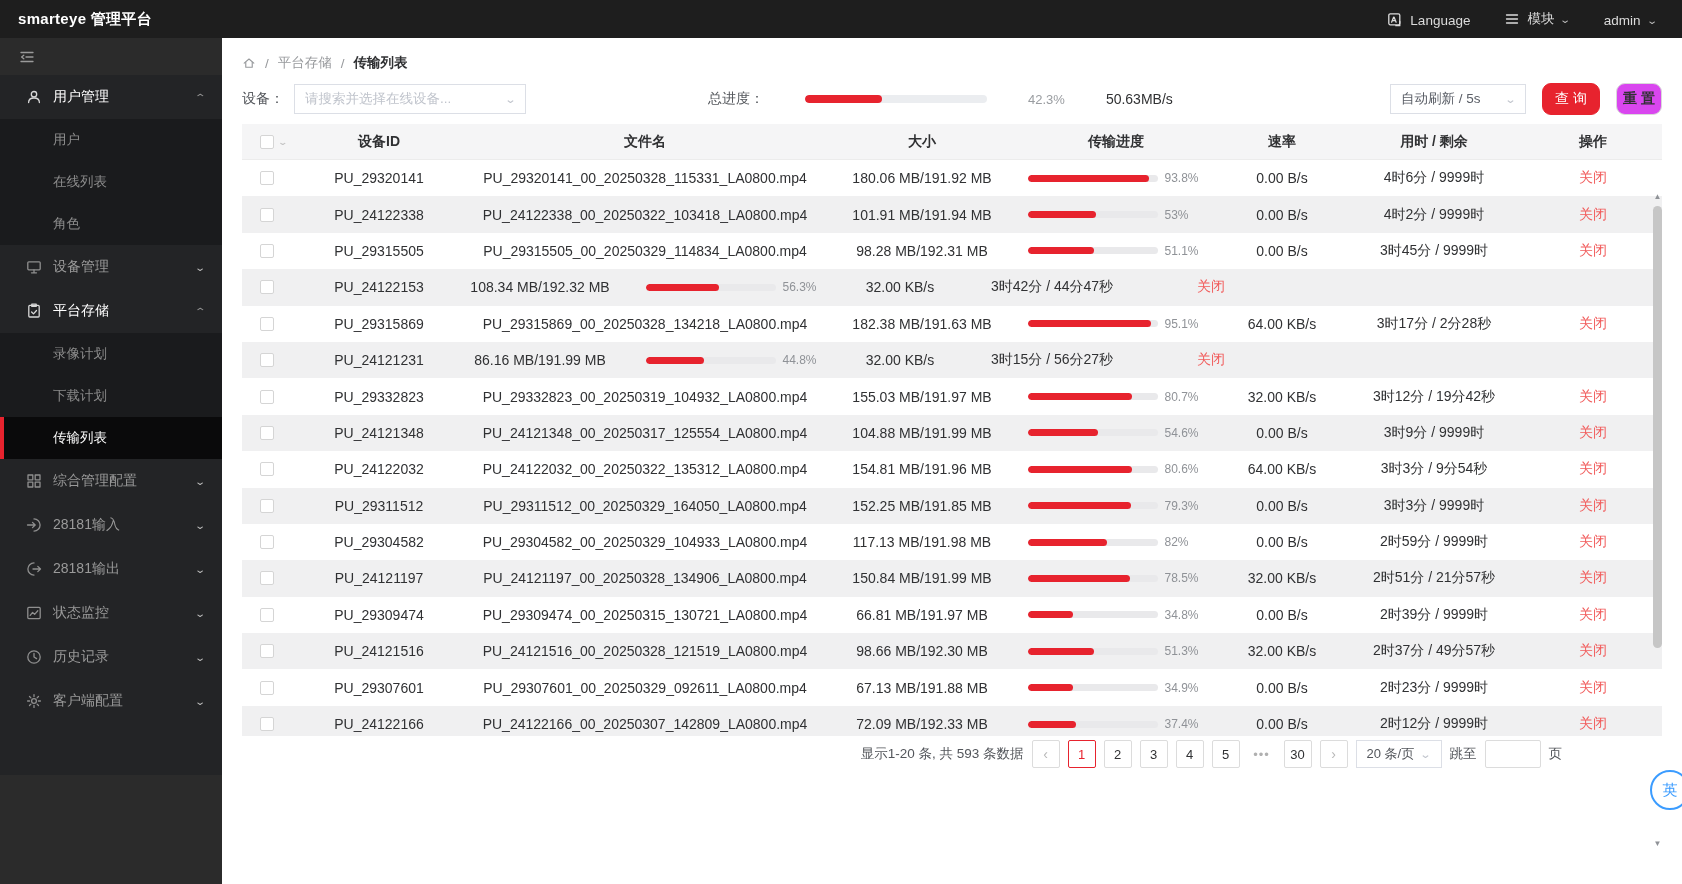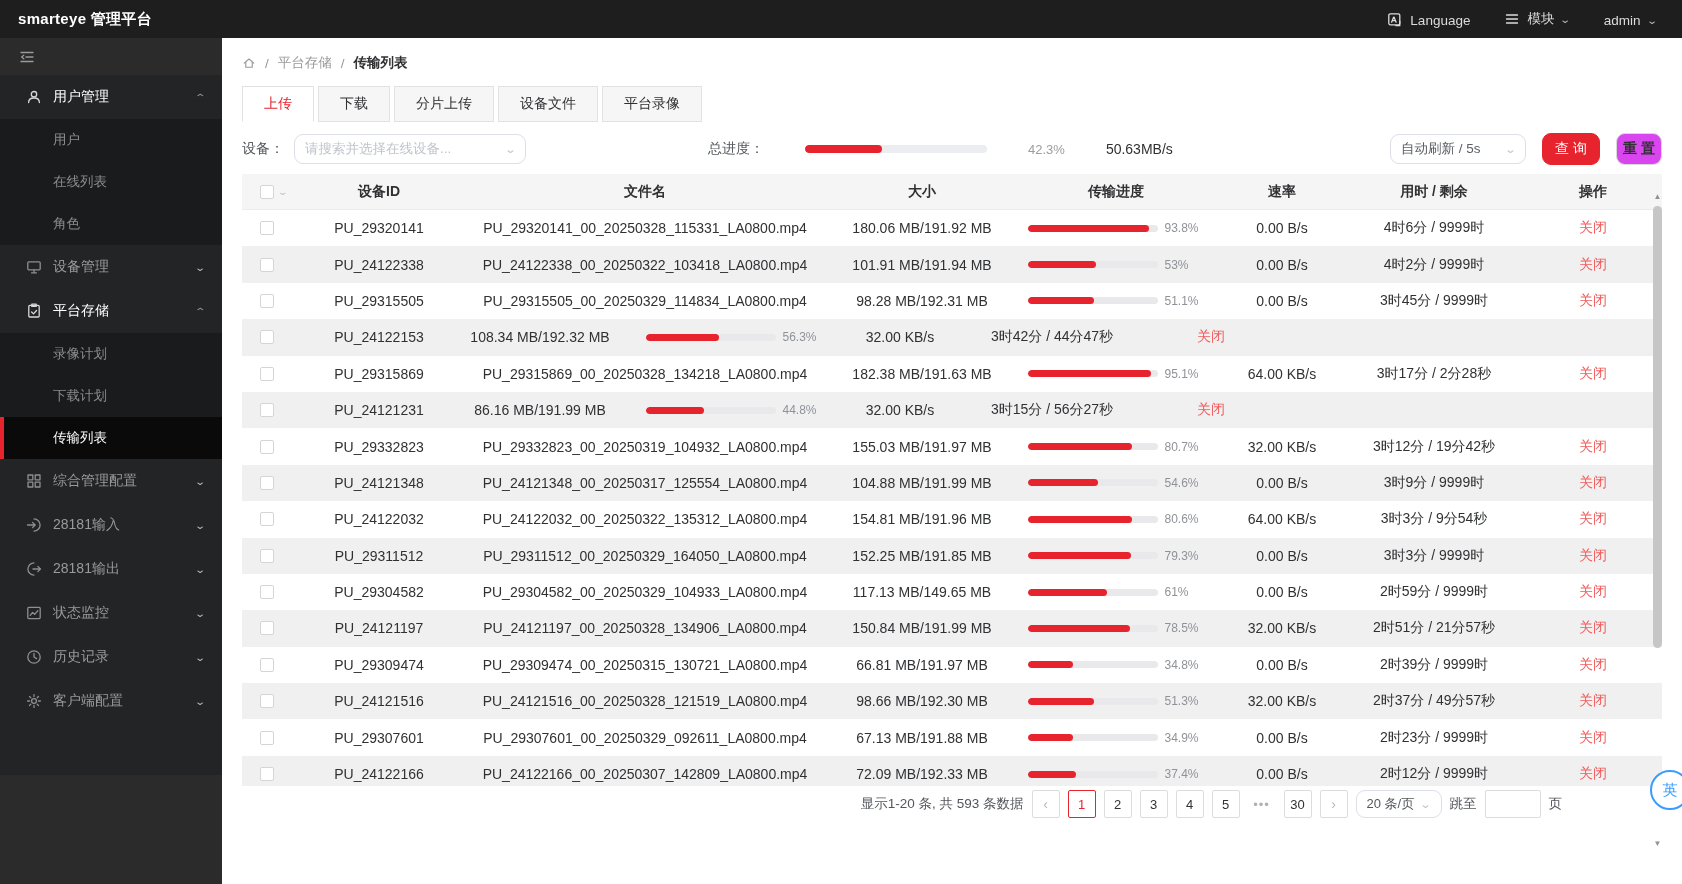--- a/index.html
+++ b/index.html
@@ -46,21 +46,21 @@
 
   
   .tabs { display:flex; gap:4px; margin-top:14px; }
   .tab { height:36px; padding:0 21px; display:flex; align-items:center; font-size:14px;
     background:#f6f6f6; border:1px solid #e2e2e2; color:#303133; cursor:pointer; }
   .tab.active { background:#fff; color:#e7232e; border-bottom-color:#fff; }
 
   
   .filter-row { display:flex; align-items:center; margin-top:11px; height:32px; }
   .f-label { color:#53565b; margin-right:10px; }
-  .select-box { width:232px; height:30px; border:1px solid #dcdfe6; border-radius:9px;
+  .select-box { width:232px; height:30px; border:1px solid #dcdfe6; border-radius:0;
     display:flex; align-items:center; padding:0 10px; color:#c0c4cc; font-size:13.5px;
     justify-content:space-between; background:#fff; cursor:pointer; }
   .select-box .sel-chev { color:#c0c4cc; font-size:11px; transform:scaleX(1.3); }
   .tp-group { display:flex; align-items:center; margin-left:182px;gap:33px; }
   .tp-bar { width:182px; height:8px; background:#ebedf0; border-radius:4px; overflow:hidden; margin-left:8px; }
   .tp-fill { display:block; height:100%; background:#e7232e; border-radius:4px; }
   .tp-pct { color:#9a9da1; font-size:13px; margin-left:8px; }
   .tp-speed { color:#303133; margin-left:8px; }
   .right-controls { margin-left:auto; display:flex; align-items:center; gap:16px; }
   .refresh-select { width:136px; color:#5a5e66; font-size:13.5px; }
@@ -275,27 +275,20 @@
       <svg class="ic-sm" viewBox="0 0 16 16">
           <path d="M2.5 8.2L8 3.4l5.5 4.8"></path>
           <path d="M4.3 7.2v5.6h7.4V7.2"></path>
         </svg>
       <span>/</span>
       <span>平台存储</span>
       <span>/</span>
       <span class="crumb-last">传输列表</span>
     </div>
 
-    <div class="tabs">
-      <div class="tab active">上传</div>
-      <div class="tab">下载</div>
-      <div class="tab">分片上传</div>
-      <div class="tab">设备文件</div>
-      <div class="tab">平台录像</div>
-    </div>
 
     <div class="filter-row">
       <span class="f-label">设备：</span>
       <div class="select-box">
         <span>请搜索并选择在线设备...</span>
         <span class="sel-chev">⌄</span>
       </div>
       <div class="tp-group">
         <span class="f-label" style="margin-right:0">总进度：</span>
         <span class="tp-bar">
@@ -496,26 +489,26 @@
     <div class="cell col-rate">0.00 B/s</div>
     <div class="cell col-time">3时3分 / 9999时</div>
     <div class="cell col-act"><a class="close-link">关闭</a></div>
   </div>
           <div class="t-row">
     <div class="cell col-check">
               <span class="checkbox"></span>
             </div>
     <div class="cell col-id">PU_29304582</div>
     <div class="cell col-file">PU_29304582_00_20250329_104933_LA0800.mp4</div>
-    <div class="cell col-size">117.13 MB/149.65 MB</div>
+    <div class="cell col-size">117.13 MB/191.98 MB</div>
     <div class="cell col-prog">
       <span class="bar">
                 <span class="fill" style="width: 61%;"></span>
               </span>
-      <span class="pct">61%</span>
+      <span class="pct">82%</span>
     </div>
     <div class="cell col-rate">0.00 B/s</div>
     <div class="cell col-time">2时59分 / 9999时</div>
     <div class="cell col-act"><a class="close-link">关闭</a></div>
   </div>
           <div class="t-row">
     <div class="cell col-check">
               <span class="checkbox"></span>
             </div>
     <div class="cell col-id">PU_24121197</div>

